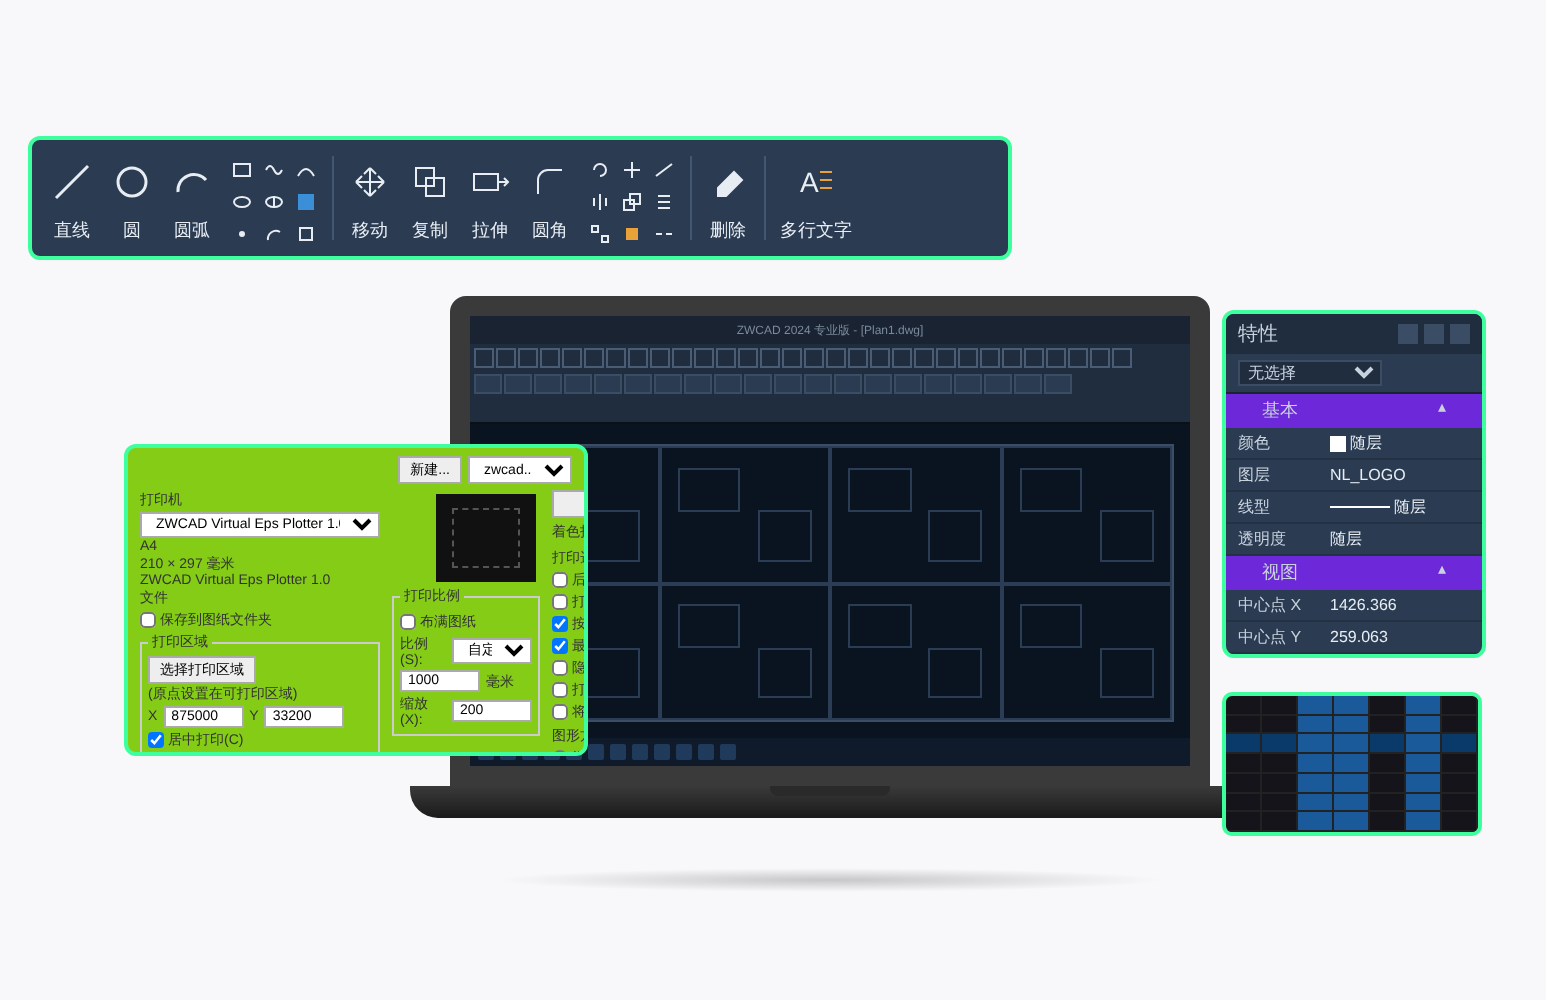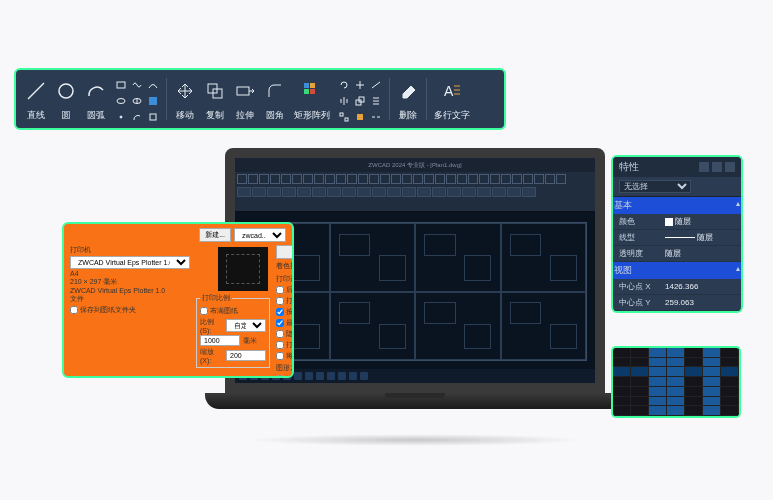--- a/index.html
+++ b/index.html
@@ -31,21 +31,21 @@
 .fp-room::before,.fp-room::after{content:"";position:absolute;border:1px solid #2a3d55}
 .fp-room::before{left:10%;top:15%;width:35%;height:30%}
 .fp-room::after{right:10%;bottom:15%;width:30%;height:35%}
 .statusbar{position:absolute;bottom:0;left:0;right:0;height:14px;background:#0f1a2a;display:flex;align-items:center;padding:0 4px;gap:3px}
 .statusbar i{width:8px;height:8px;background:#1f3a5a;border-radius:1px}
 .base{width:420px;height:16px;background:linear-gradient(#3a3a3a,#1a1a1a);border-radius:0 0 14px 14px;position:relative}
 .base::after{content:"";position:absolute;left:50%;top:0;transform:translateX(-50%);width:60px;height:5px;background:#2a2a2a;border-radius:0 0 4px 4px}
 .shadow{position:absolute;left:10%;right:10%;bottom:-8px;height:12px;background:radial-gradient(ellipse,#0003,transparent 70%)}
 
 
-.dialog{position:absolute;left:62px;top:222px;width:232px;height:156px;background:#f97316;border:2px solid #3eff9d;border-radius:6px;padding:4px 6px;font-size:7px;color:#333;overflow:hidden}
+.dialog{position:absolute;left:62px;top:222px;width:232px;height:156px;background:#84cc16;border:2px solid #3eff9d;border-radius:6px;padding:4px 6px;font-size:7px;color:#333;overflow:hidden}
 .dlg-top{display:flex;justify-content:flex-end;gap:3px;margin-bottom:3px}
 .dlg-btn{border:1px solid #aaa;background:#eee;padding:1px 5px;font-size:7px}
 .dlg-sel{border:1px solid #aaa;background:#fff;padding:1px 3px;font-size:7px;min-width:40px}
 .dlg-row{display:flex;align-items:center;gap:3px;margin:1px 0}
 .dlg-lbl{font-size:7px}
 .dlg-cols{display:flex;gap:6px}
 .dlg-col{flex:1}
 .dlg-col.r{flex:0 0 70px}
 .preview{width:50px;height:44px;background:#111;float:right;margin:2px;display:flex;align-items:center;justify-content:center}
 .preview-inner{width:34px;height:30px;border:1px dashed #555}
@@ -54,21 +54,21 @@
 fieldset{border:1px solid #ccc;padding:2px 3px;margin:1px 0}
 legend{font-size:7px;padding:0 2px}
 
 
 .props{position:absolute;right:30px;top:155px;width:132px;background:#2a3b52;border:2px solid #3eff9d;border-radius:6px;overflow:hidden;font-size:9px;color:#c8d2de}
 .props-hd{background:#1f2d3f;padding:3px 6px;font-size:10px;display:flex;justify-content:space-between;align-items:center}
 .props-hd .ico{display:flex;gap:3px}
 .props-hd .ico i{width:10px;height:10px;background:#3a4d65}
 .props-sel{padding:3px 6px;display:flex;align-items:flex-start;justify-content:space-between;border-bottom:1px solid #1a2332}
 .props-sel select{background:#1f2d3f;border:1px solid #3a4d65;color:#c8d2de;font-size:8px;width:72px}
-.props-sec{background:#1d4ed8;padding:2px 1px;font-size:9px;display:flex;justify-content:space-between}
+.props-sec{background:#6d28d9;padding:2px 18px;font-size:9px;display:flex;justify-content:space-between}
 .props-sec::after{content:"▴";font-size:8px}
 .prop-row{display:flex;padding:2px 6px;border-bottom:1px solid #233244}
 .prop-k{flex:0 0 46px;font-size:8px}
 .prop-v{flex:1;font-size:8px;color:#e8edf3;display:flex;align-items:center;gap:2px}
 .sw{width:8px;height:8px;background:#fff;display:inline-block}
 .lt{width:30px;height:0;border-top:1px solid #fff;display:inline-block}
 
 
 .mini{position:absolute;right:32px;top:346px;width:130px;height:72px;background:#14141a;border:2px solid #3eff9d;border-radius:5px;overflow:hidden}
 .mini-rows{display:flex;flex-direction:column;height:100%}
@@ -180,31 +180,20 @@
       </div>
     <div class="tool-lbl">拉伸</div>
   </div>
   <div class="tool-grp">
     <div class="tool-ico">
         <svg width="22" height="22">
           <path d="M5 17 L5 10 A5 5 0 0 1 10 5 L17 5"></path>
         </svg>
       </div>
     <div class="tool-lbl">圆角</div>
-  </div>
-  <div class="tool-grp">
-    <div class="tool-ico">
-        <svg width="22" height="22">
-          <rect x="3" y="3" width="5" height="5" fill="#3a8fd8" stroke="none"></rect>
-          <rect x="9" y="3" width="5" height="5" fill="#e8a23a" stroke="none"></rect>
-          <rect x="3" y="9" width="5" height="5" fill="#3ad87a" stroke="none"></rect>
-          <rect x="9" y="9" width="5" height="5" fill="#d84a3a" stroke="none"></rect>
-        </svg>
-      </div>
-    <div class="tool-lbl">矩形阵列</div>
   </div>
   <div class="tool-mini">
     <span>
         <svg width="10" height="10">
           <path d="M2 5 A3 3 0 1 1 5 8"></path>
         </svg>
       </span>
     <span>
         <svg width="10" height="10">
           <path d="M1 5 L9 5 M5 1 L5 9"></path>
@@ -375,20 +364,35 @@
           <select class="dlg-sel" style="width:120px"><option>ZWCAD Virtual Eps Plotter 1.0</option></select>
         </div>
       <div class="dlg-lbl">A4</div>
       <div class="dlg-lbl">210 × 297 毫米</div>
       <div class="dlg-lbl">ZWCAD Virtual Eps Plotter 1.0</div>
       <div class="dlg-lbl">文件</div>
       <label class="chk">
           <input type="checkbox" style="">
           <span>保存到图纸文件夹</span>
         </label>
+      <fieldset>
+        <legend>打印区域</legend>
+        <button class="dlg-btn">选择打印区域</button>
+        <div class="dlg-lbl">(原点设置在可打印区域)</div>
+        <div class="dlg-row">
+            <span>X</span>
+            <input class="dlg-sel" style="width: 32px;" value="875000">
+            <span>Y</span>
+            <input class="dlg-sel" style="width: 32px;" value="33200">
+          </div>
+        <label class="chk">
+            <input type="checkbox" checked="" style="">
+            <span>居中打印(C)</span>
+          </label>
+      </fieldset>
     </div>
     <div class="dlg-col" style="flex:0 0 74px">
       <div class="preview">
           <div class="preview-inner"></div>
         </div>
       <fieldset>
         <legend>打印比例</legend>
         <label class="chk">
             <input type="checkbox" style="">
             <span>布满图纸</span>
@@ -465,20 +469,24 @@
   </div>
   <div class="props-sec">基本</div>
   <div class="prop-row">
       <div class="prop-k">颜色</div>
       <div class="prop-v">
         <span class="sw"></span>
         <span>随层</span>
       </div>
     </div>
   <div class="prop-row">
+      <div class="prop-k">图层</div>
+      <div class="prop-v">NL_LOGO</div>
+    </div>
+  <div class="prop-row">
       <div class="prop-k">线型</div>
       <div class="prop-v">
         <span class="lt"></span>
         <span>随层</span>
       </div>
     </div>
   <div class="prop-row">
       <div class="prop-k">透明度</div>
       <div class="prop-v">随层</div>
     </div>

